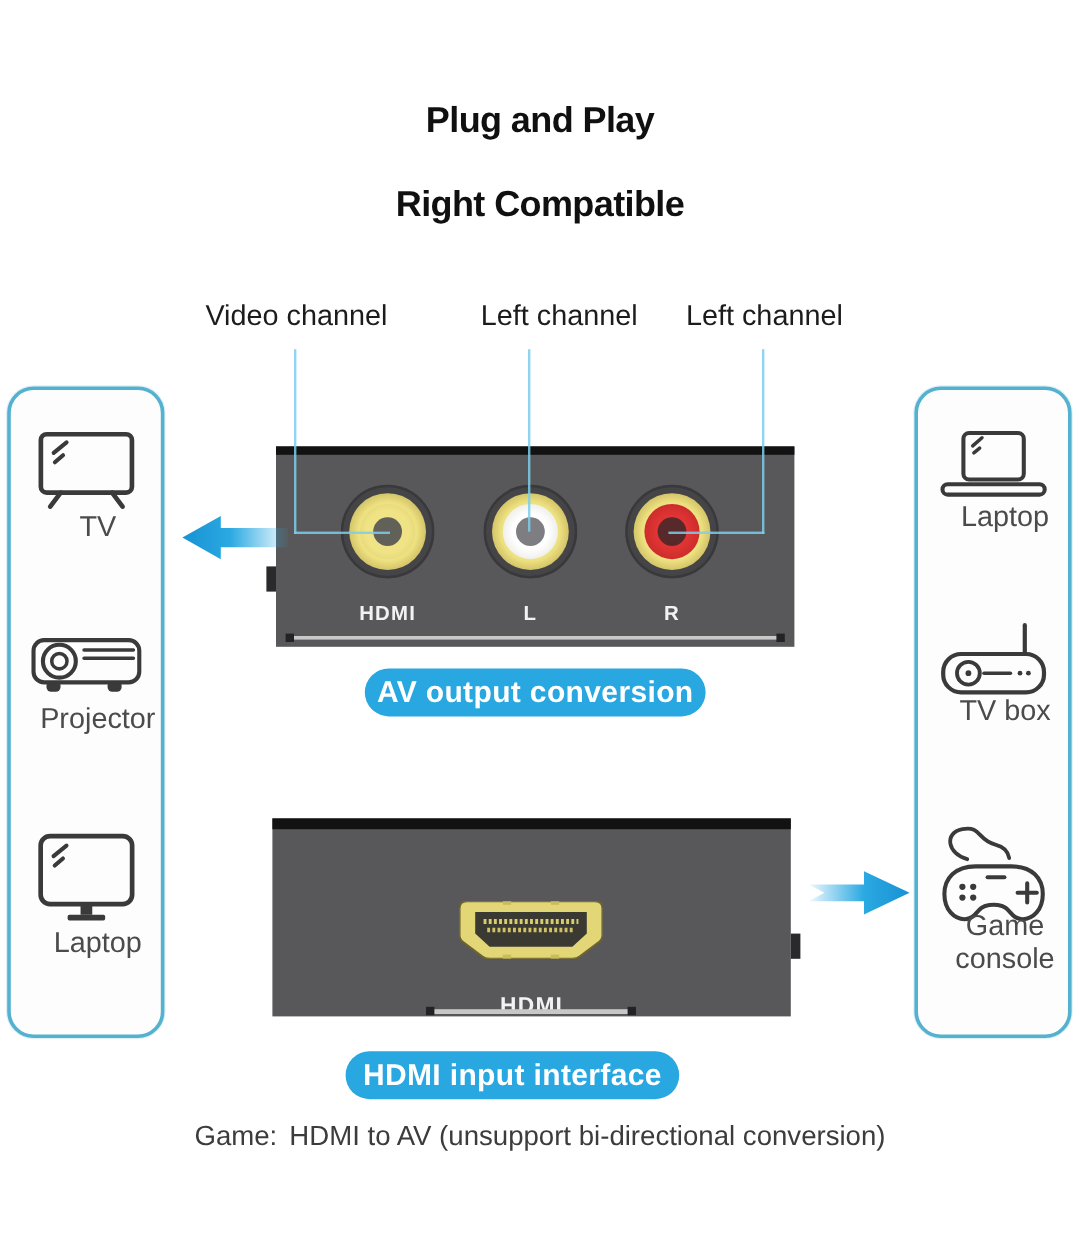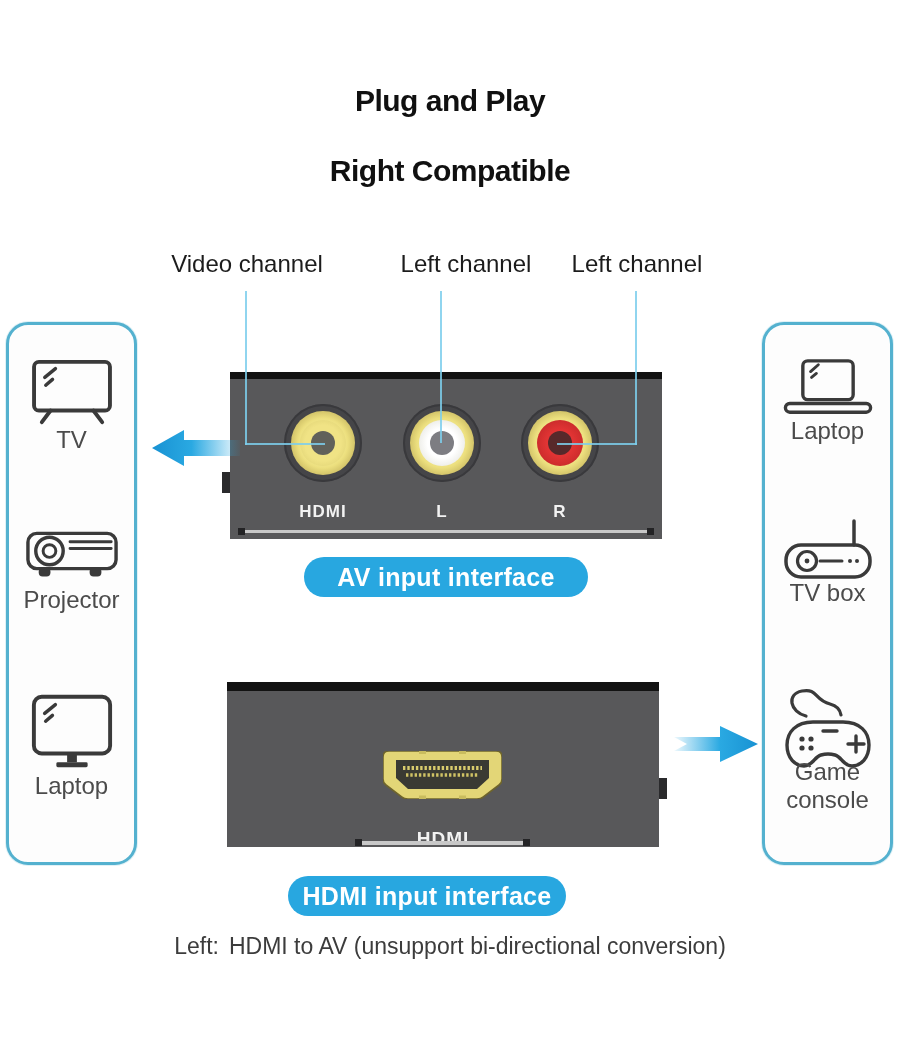--- a/index.html
+++ b/index.html
@@ -22,21 +22,21 @@
   .leader{position:absolute;background:rgba(124,206,236,.85);z-index:6;}
   
   .panel{
     position:absolute;top:322px;width:131px;height:543px;background:#fdfdfd;
     border:3px solid #54b1cf;border-radius:22px;box-sizing:border-box;
     box-shadow:0 0 0 1px rgba(84,177,207,.18);
   }
   .panel-item-icon{position:absolute;left:0;width:125px;display:flex;justify-content:center;}
   .panel-item-label{
     position:absolute;left:0;width:125px;text-align:center;
-    font-size:24px;color:#4b4b4b;line-height:1.15;
+    font-size:24px;color:#4b4b4b;line-height:1.15;padding-left:10px;
   }
   .icon-stroke{stroke:#3a3a3a;fill:none;stroke-linecap:round;stroke-linejoin:round;}
   .icon-fill{fill:#3a3a3a;stroke:none;}
   
   .device{position:absolute;width:432px;background:#58585a;z-index:2;}
   .device-topbar{position:absolute;left:0;top:0;width:100%;background:#121212;}
   .device-bottom-line{position:absolute;height:3px;background:#c8c8c8;bottom:6px;}
   .device-bottom-cap{position:absolute;width:7px;height:7px;background:#232325;bottom:4px;}
   .device-tab{position:absolute;width:8px;height:21px;background:#2a2a2c;}
   
@@ -196,21 +196,21 @@
   <div class="jack-label" style="left:93px">HDMI</div>
   <div class="jack-label" style="left:212px">L</div>
   <div class="jack-label" style="left:330px">R</div>
 
   <div class="device-bottom-line" style="left:12px;right:12px"></div>
   <div class="device-bottom-cap" style="left:8px"></div>
   <div class="device-bottom-cap" style="right:8px"></div>
 </div>
 
 <div class="pill" style="left:304px;top:557px;width:284px">
-  <span>AV input interface</span>
+  <span>AV output conversion</span>
 </div>
 
 <div class="device" style="left:227px;top:682px;height:165px">
   <div class="device-topbar" style="height:9px"></div>
   <div class="device-tab" style="right:-8px;top:96px"></div>
 
   <div class="abs" style="left:156px;top:69px">
     <svg width="119" height="48" viewBox="0 0 119 48">
       <path d="M6,0 H113 Q119,0 119,6 V28 Q119,32 116,34 L100,46 Q98,48 94,48 H25 Q21,48 19,46 L3,34 Q0,32 0,28 V6 Q0,0 6,0 Z" fill="#e3d677" stroke="#6f652c" stroke-width="1.6"></path>
       <rect x="36" y="-0.5" width="7" height="3.5" fill="#c9bc5e"></rect>
@@ -252,14 +252,14 @@
         <stop offset="0" stop-color="#2aa9e2" stop-opacity="0.08"></stop>
         <stop offset="0.55" stop-color="#2aa9e2"></stop>
         <stop offset="1" stop-color="#1892d3"></stop>
       </linearGradient>
     </defs>
     <polygon points="2,15 48,15 48,4 86,22 48,40 48,29 2,29 15,22" fill="url(#gr)"></polygon>
   </svg>
 </div>
 
 <div class="note">
-  <span class="pfx">Left:</span><span>HDMI to AV (unsupport bi-directional conversion)</span>
+  <span class="pfx">Game:</span><span>HDMI to AV (unsupport bi-directional conversion)</span>
 </div>
 
 </body></html>

